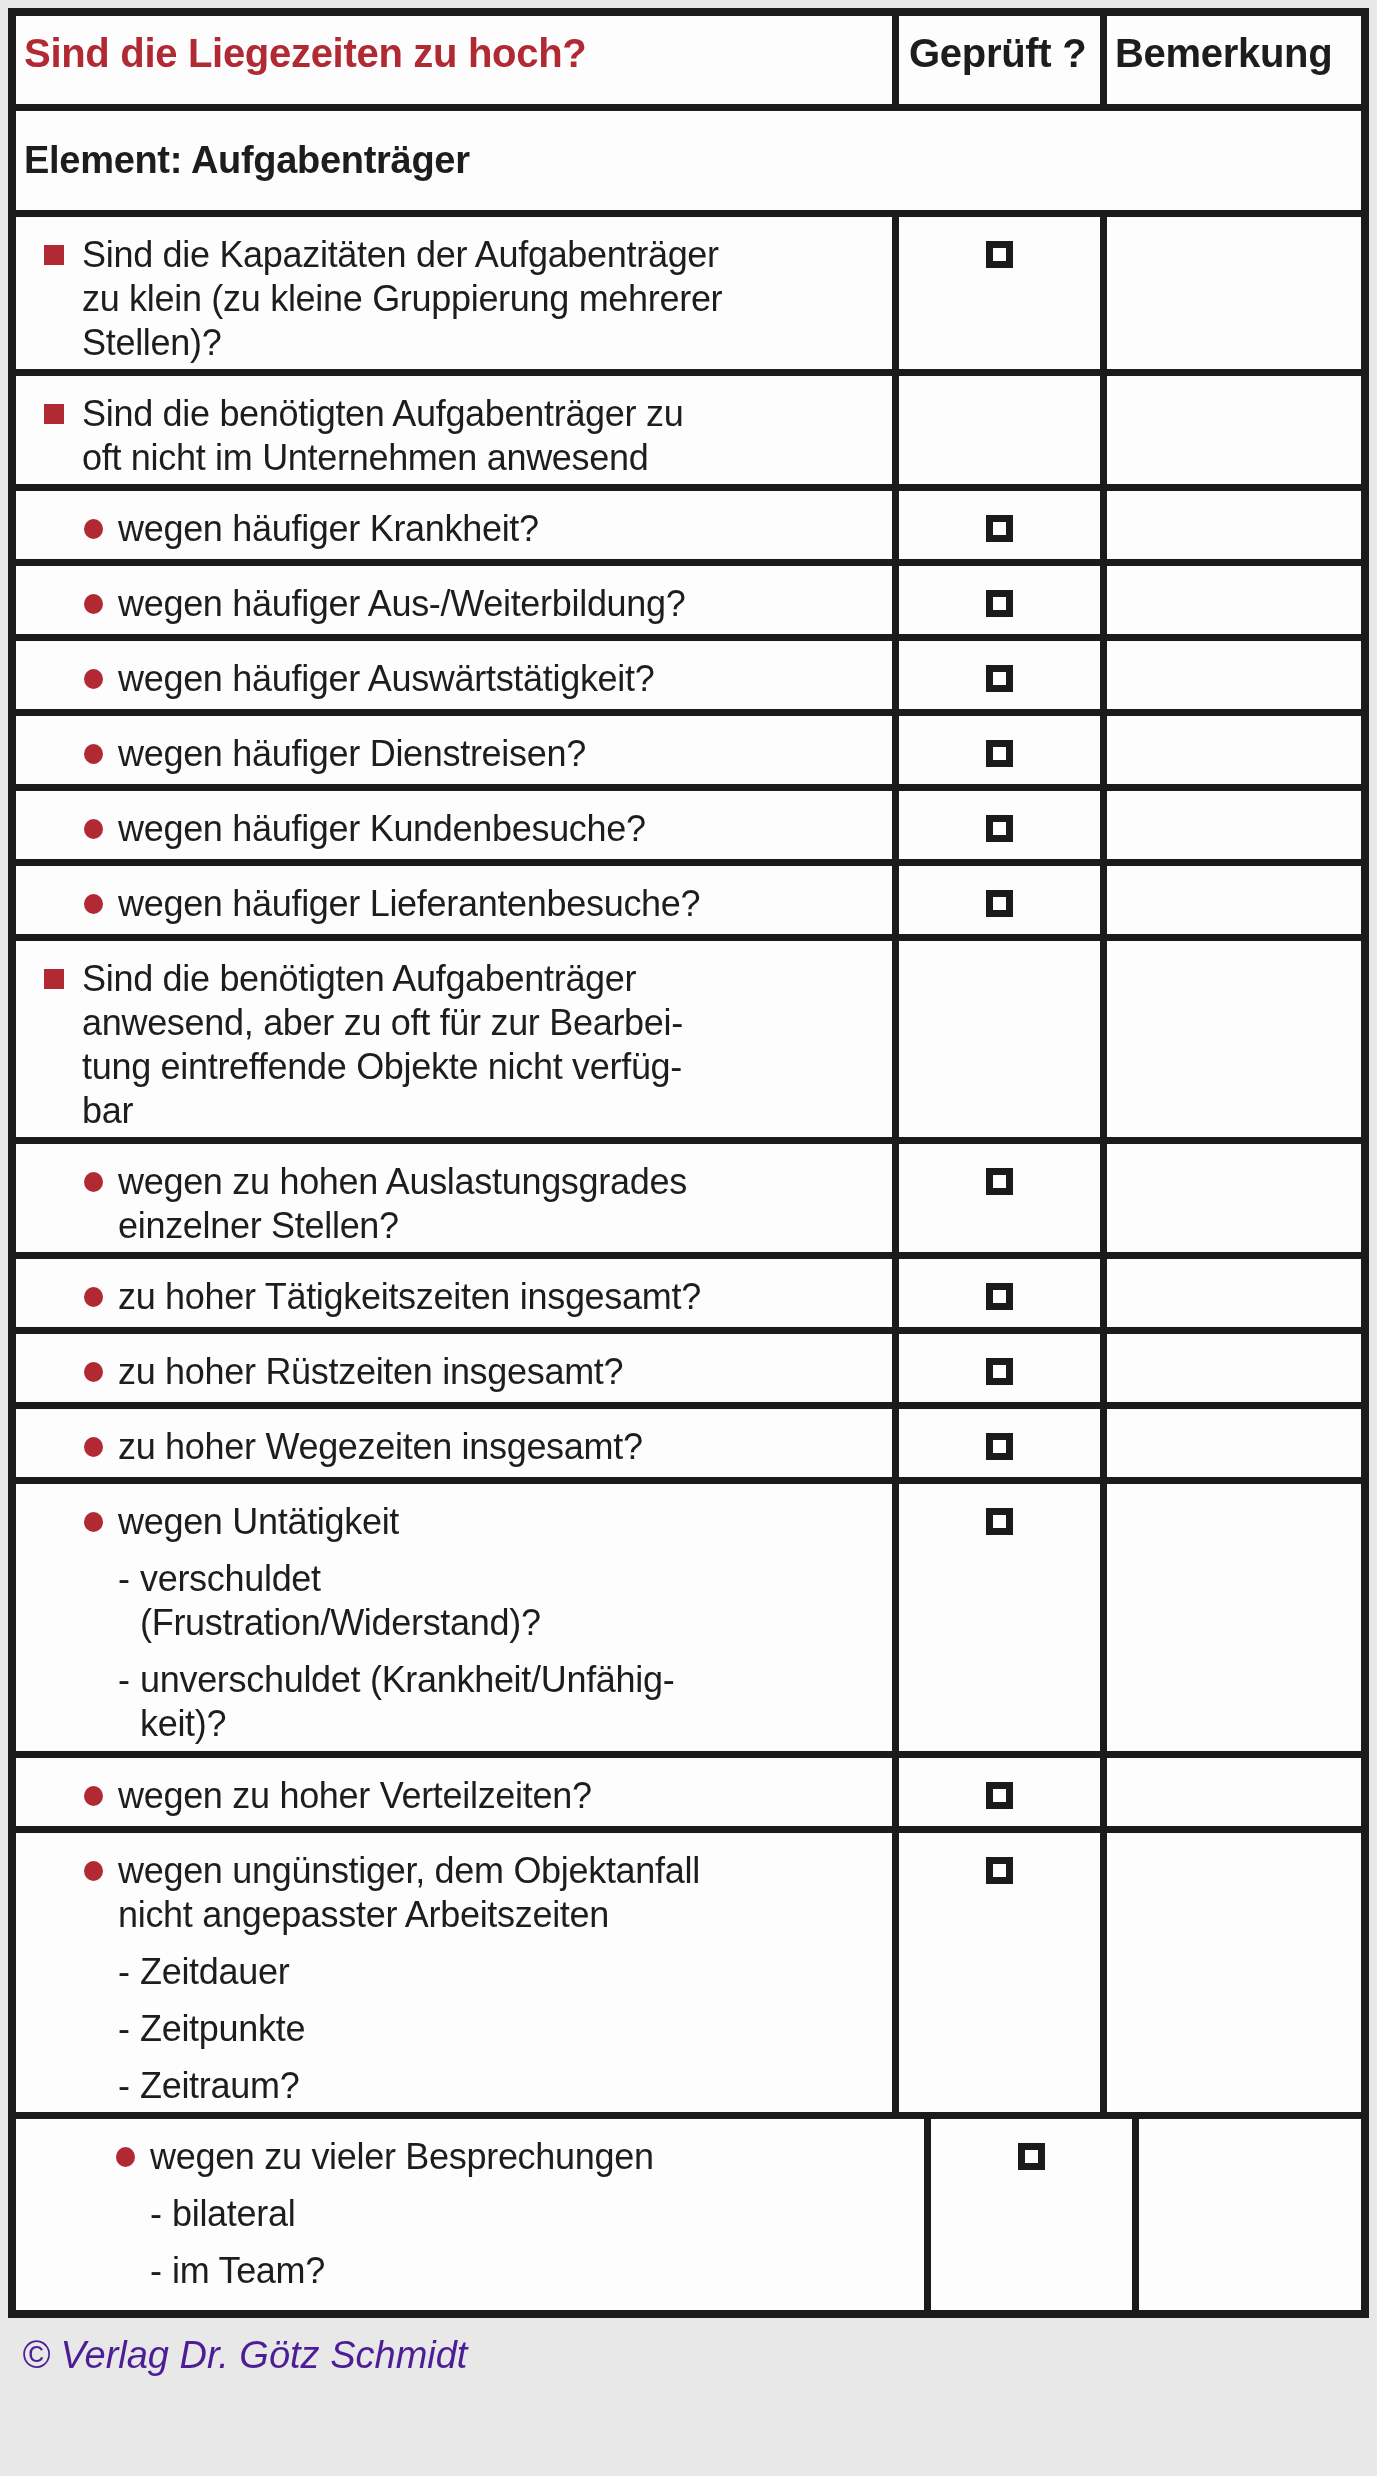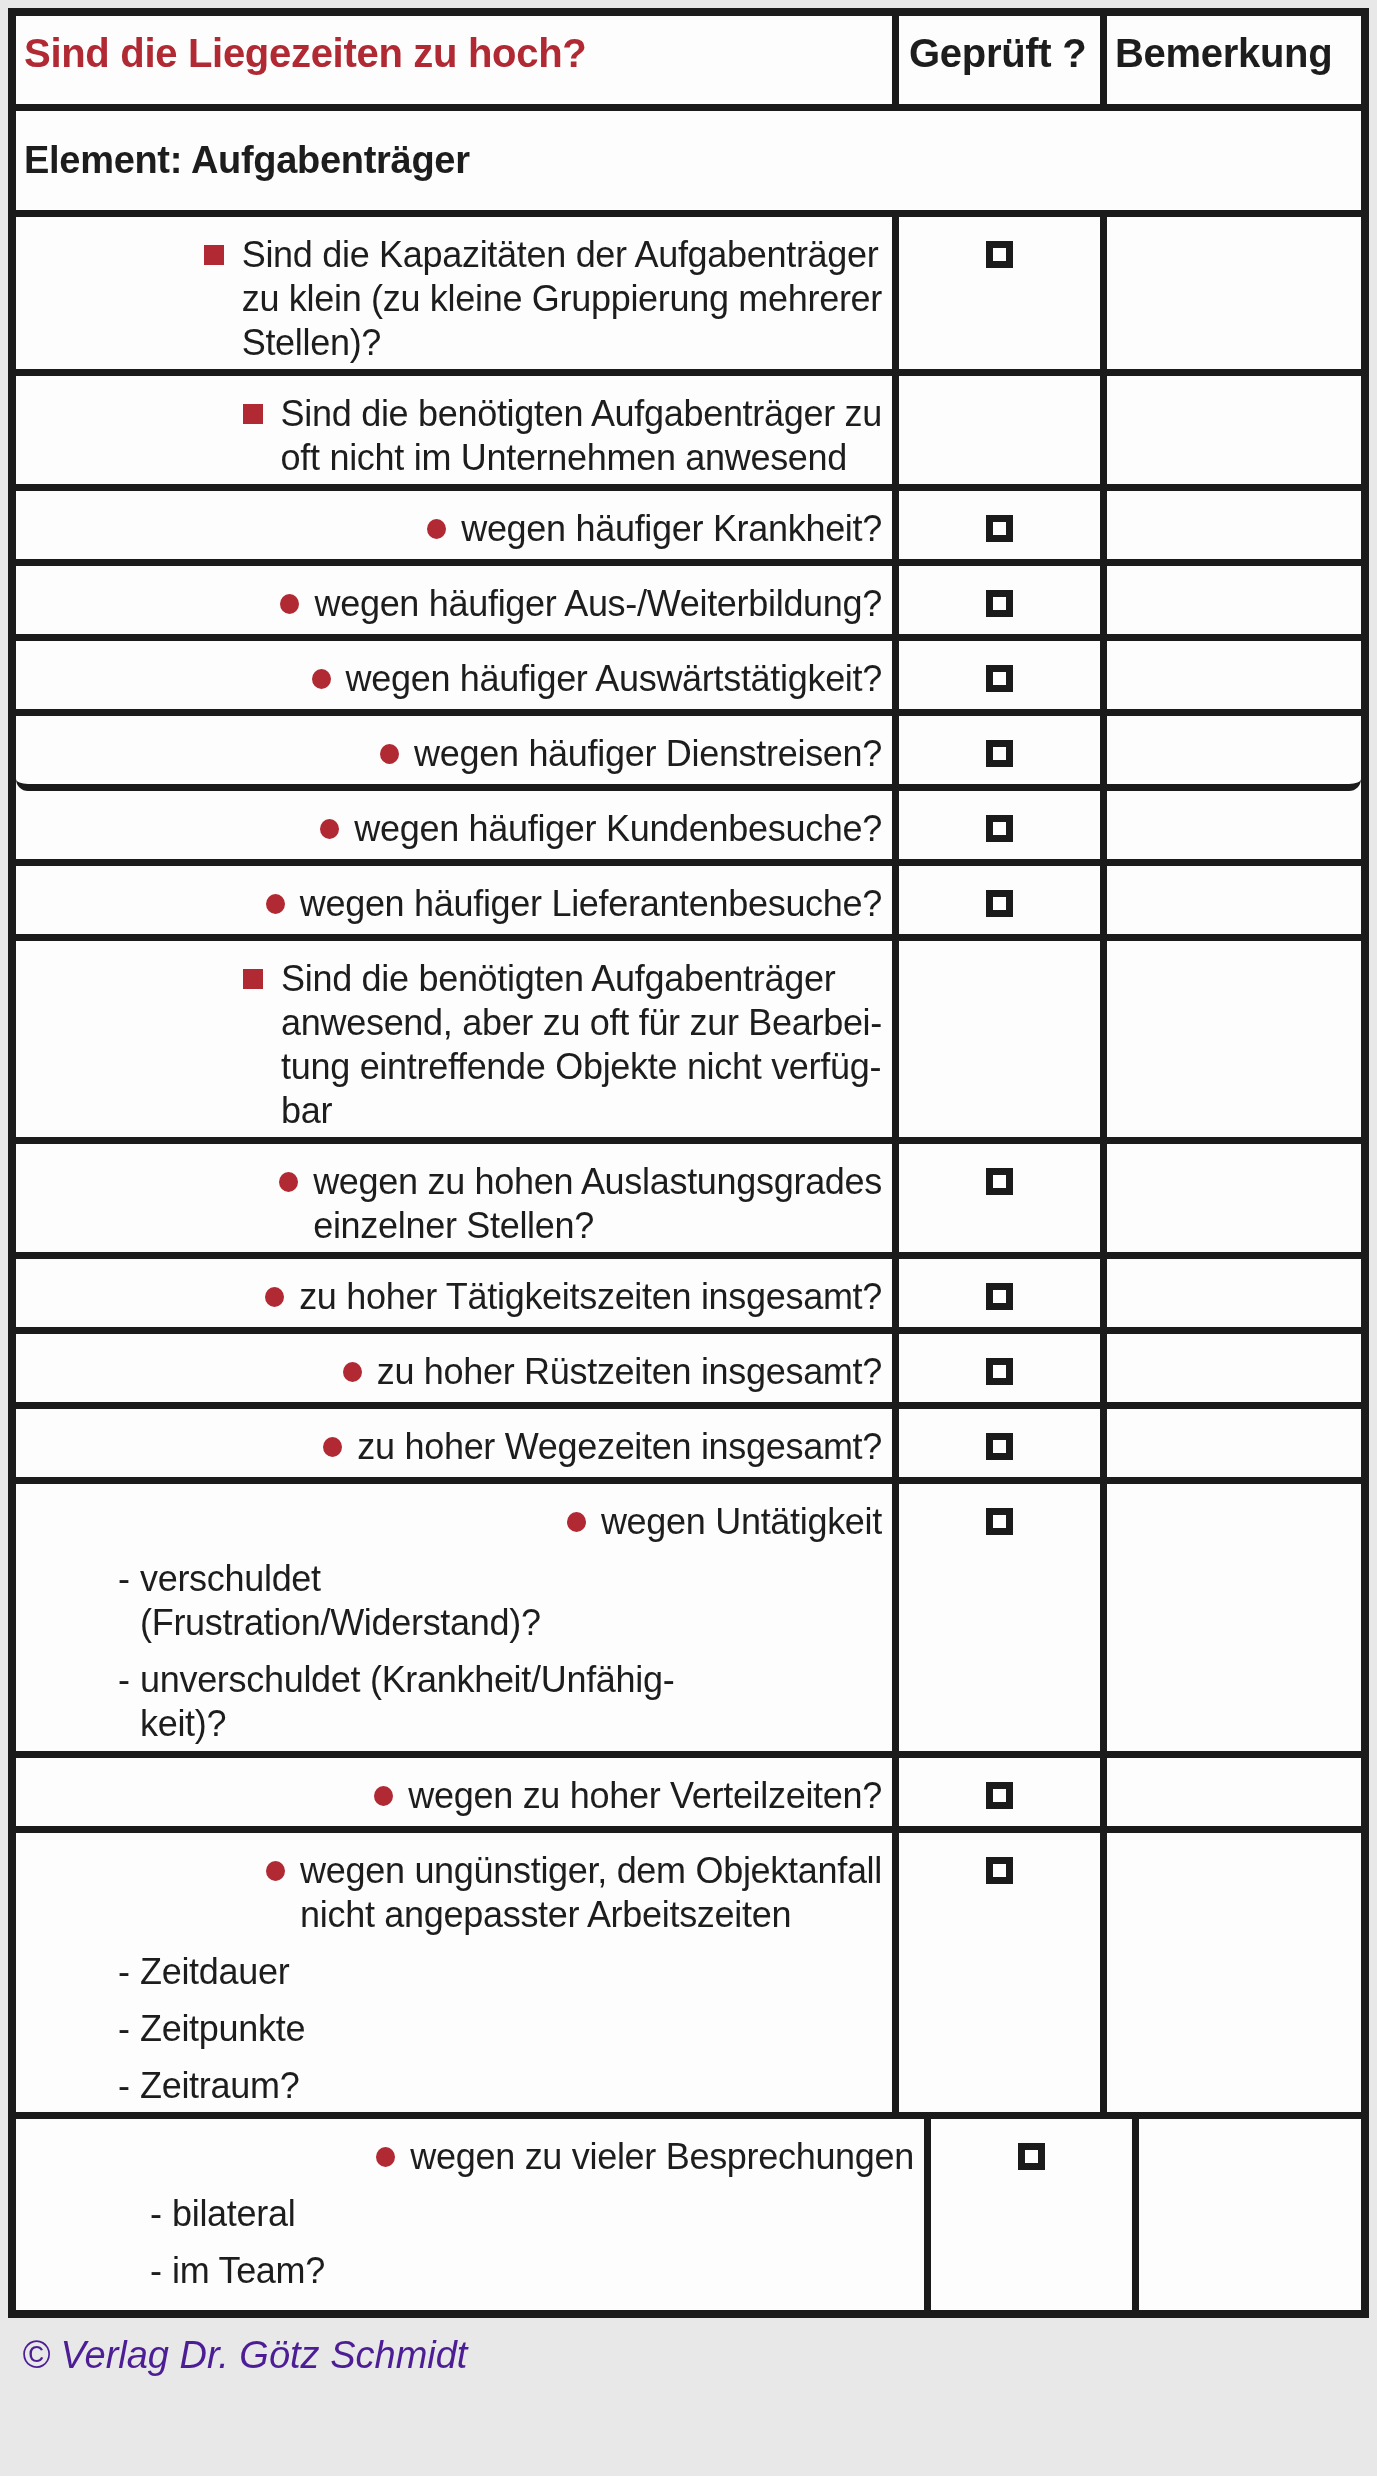--- a/index.html
+++ b/index.html
@@ -28,21 +28,21 @@
   .hrow { min-height:95px; }
   .hrow .c1 { padding:14px 10px 4px 8px; }
   .htext { font-size:40px; font-weight:bold; line-height:46px; white-space:pre-line; }
   .title { color:#b02933; }
   .hrow .c2 { display:block; padding:14px 0 0 10px; }
   .hrow .c3 { padding:14px 0 0 8px; }
   
   .sectionrow { min-height:106px; border-bottom:7px solid #1b1b1b; display:flex; align-items:center; background:#fdfdfd; }
   .sectionrow .label { font-size:38px; font-weight:bold; padding-left:8px; }
   
-  .item { display:flex;justify-content:flex-end; }
+  .item { display:flex; }
   .item.lvl1 { padding-left:28px; }
   .item.lvl2 { padding-left:68px; }
   .qtext { font-size:36px; line-height:44px; white-space:pre-line; }
   .bullet { flex:0 0 auto; display:inline-block; background:#b02933; }
   .bullet.square { width:20px; height:20px; margin:12px 18px 0 0; }
   .bullet.circle { width:19px; height:20px; border-radius:50%; margin:12px 15px 0 0; }
   .sub { display:flex; margin:13px 0 0 102px; }
   .dash { flex:0 0 22px; font-size:36px; line-height:44px; }
   
   .checkbox { width:27px; height:27px; border:7px solid #1b1b1b; background:#ffffff; display:inline-block; }
@@ -131,21 +131,21 @@
           <div class="item lvl2">
             <span class="bullet circle"></span>
             <div class="qtext">wegen häufiger Auswärtstätigkeit?</div>
           </div>
         </div>
         <div class="c c2">
           <span class="checkbox"></span>
         </div>
         <div class="c c3"></div>
       </div>
-      <div class="row" style="min-height: 75px; border-radius: 12px;">
+      <div class="row" style="min-height: 75px;">
         <div class="c c1">
           <div class="item lvl2">
             <span class="bullet circle"></span>
             <div class="qtext">wegen häufiger Dienstreisen?</div>
           </div>
         </div>
         <div class="c c2">
           <span class="checkbox"></span>
         </div>
         <div class="c c3"></div>

